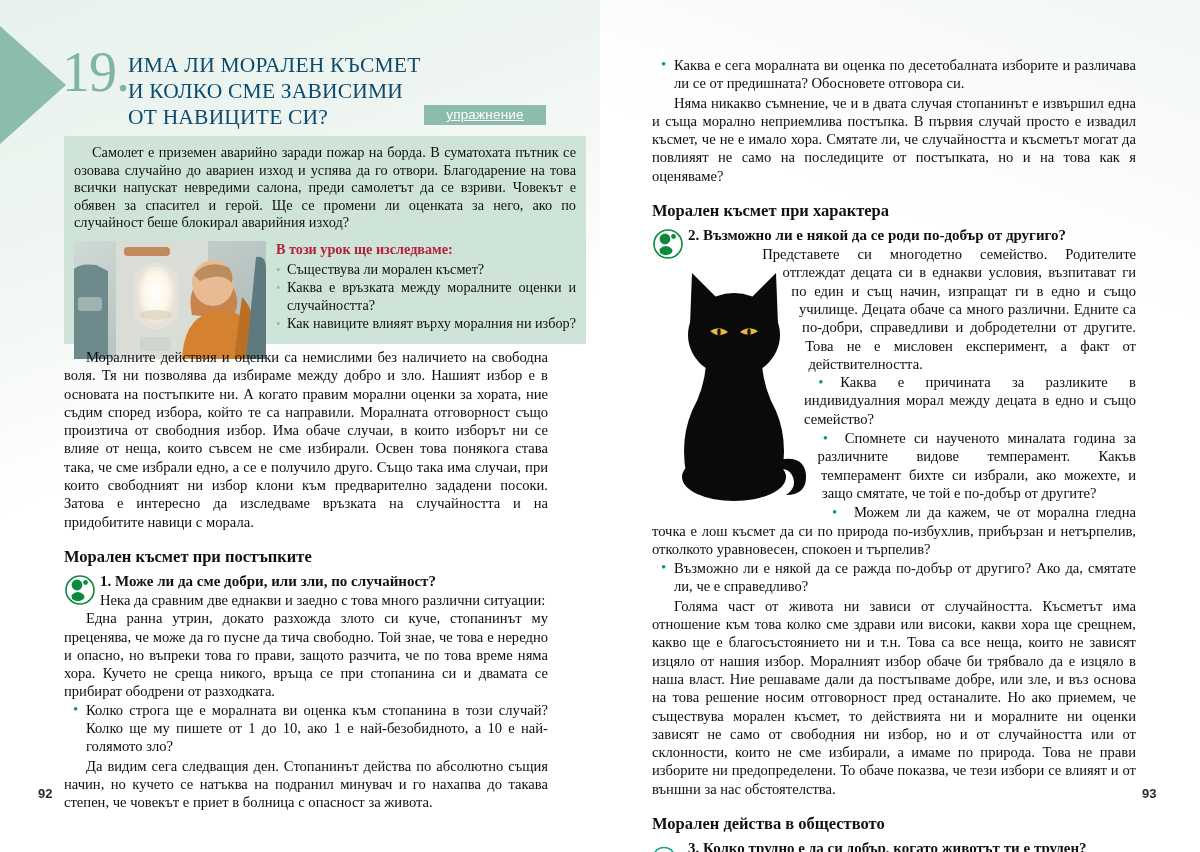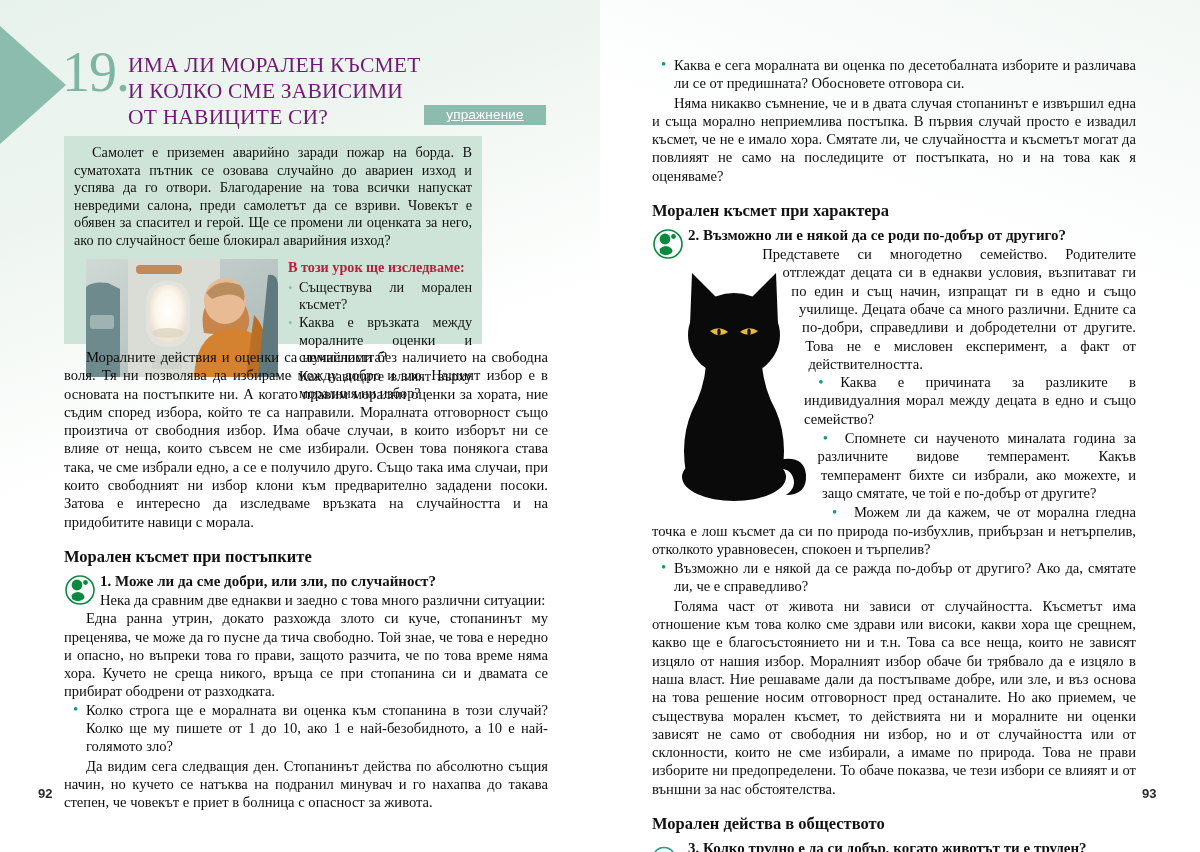--- a/index.html
+++ b/index.html
@@ -57,21 +57,21 @@
     font-family: "Liberation Serif", serif;
   }
 
   
   .chapter-title {
     position: absolute;
     left: 128px; top: 52px;
     width: 400px;
     font-size: 21.5px;
     line-height: 26px;
-    color: #701a75;
+    color: #0c4a6e;
     letter-spacing: 0.2px;
     font-family: "Liberation Serif", serif;
   }
   .chapter-title div { white-space: nowrap; }
 
   
   .exercise-tag {
     position: absolute;
     left: 424px; top: 105px;
     width: 122px; height: 20px;
@@ -82,39 +82,38 @@
     line-height: 20px;
     text-align: center;
     letter-spacing: 0.2px;
     text-decoration: underline;
   }
 
   
   .intro-box {
     position: absolute;
     left: 64px; top: 136px;
-    width: 418px;
+    width: 522px;
     height: 208px;
     background: #cfe4d9;
     box-sizing: border-box;
     padding: 8px 10px 8px 10px;
   }
   .intro-text {
     font-size: 14.3px;
     line-height: 17.6px;
     color: #111111;
     text-align: justify;
     text-indent: 18px;
     margin: 0;
   }
   .intro-lower {
     display: flex;
     margin-top: 9px;
     gap: 10px;
-    margin-left: 12px;
   }
   .plane-photo {
     width: 192px;
     height: 118px;
     flex: 0 0 192px;
     position: relative;
     overflow: hidden;
     background: #b9c9c7;
   }
   .lesson-list { flex: 1 1 auto; }

